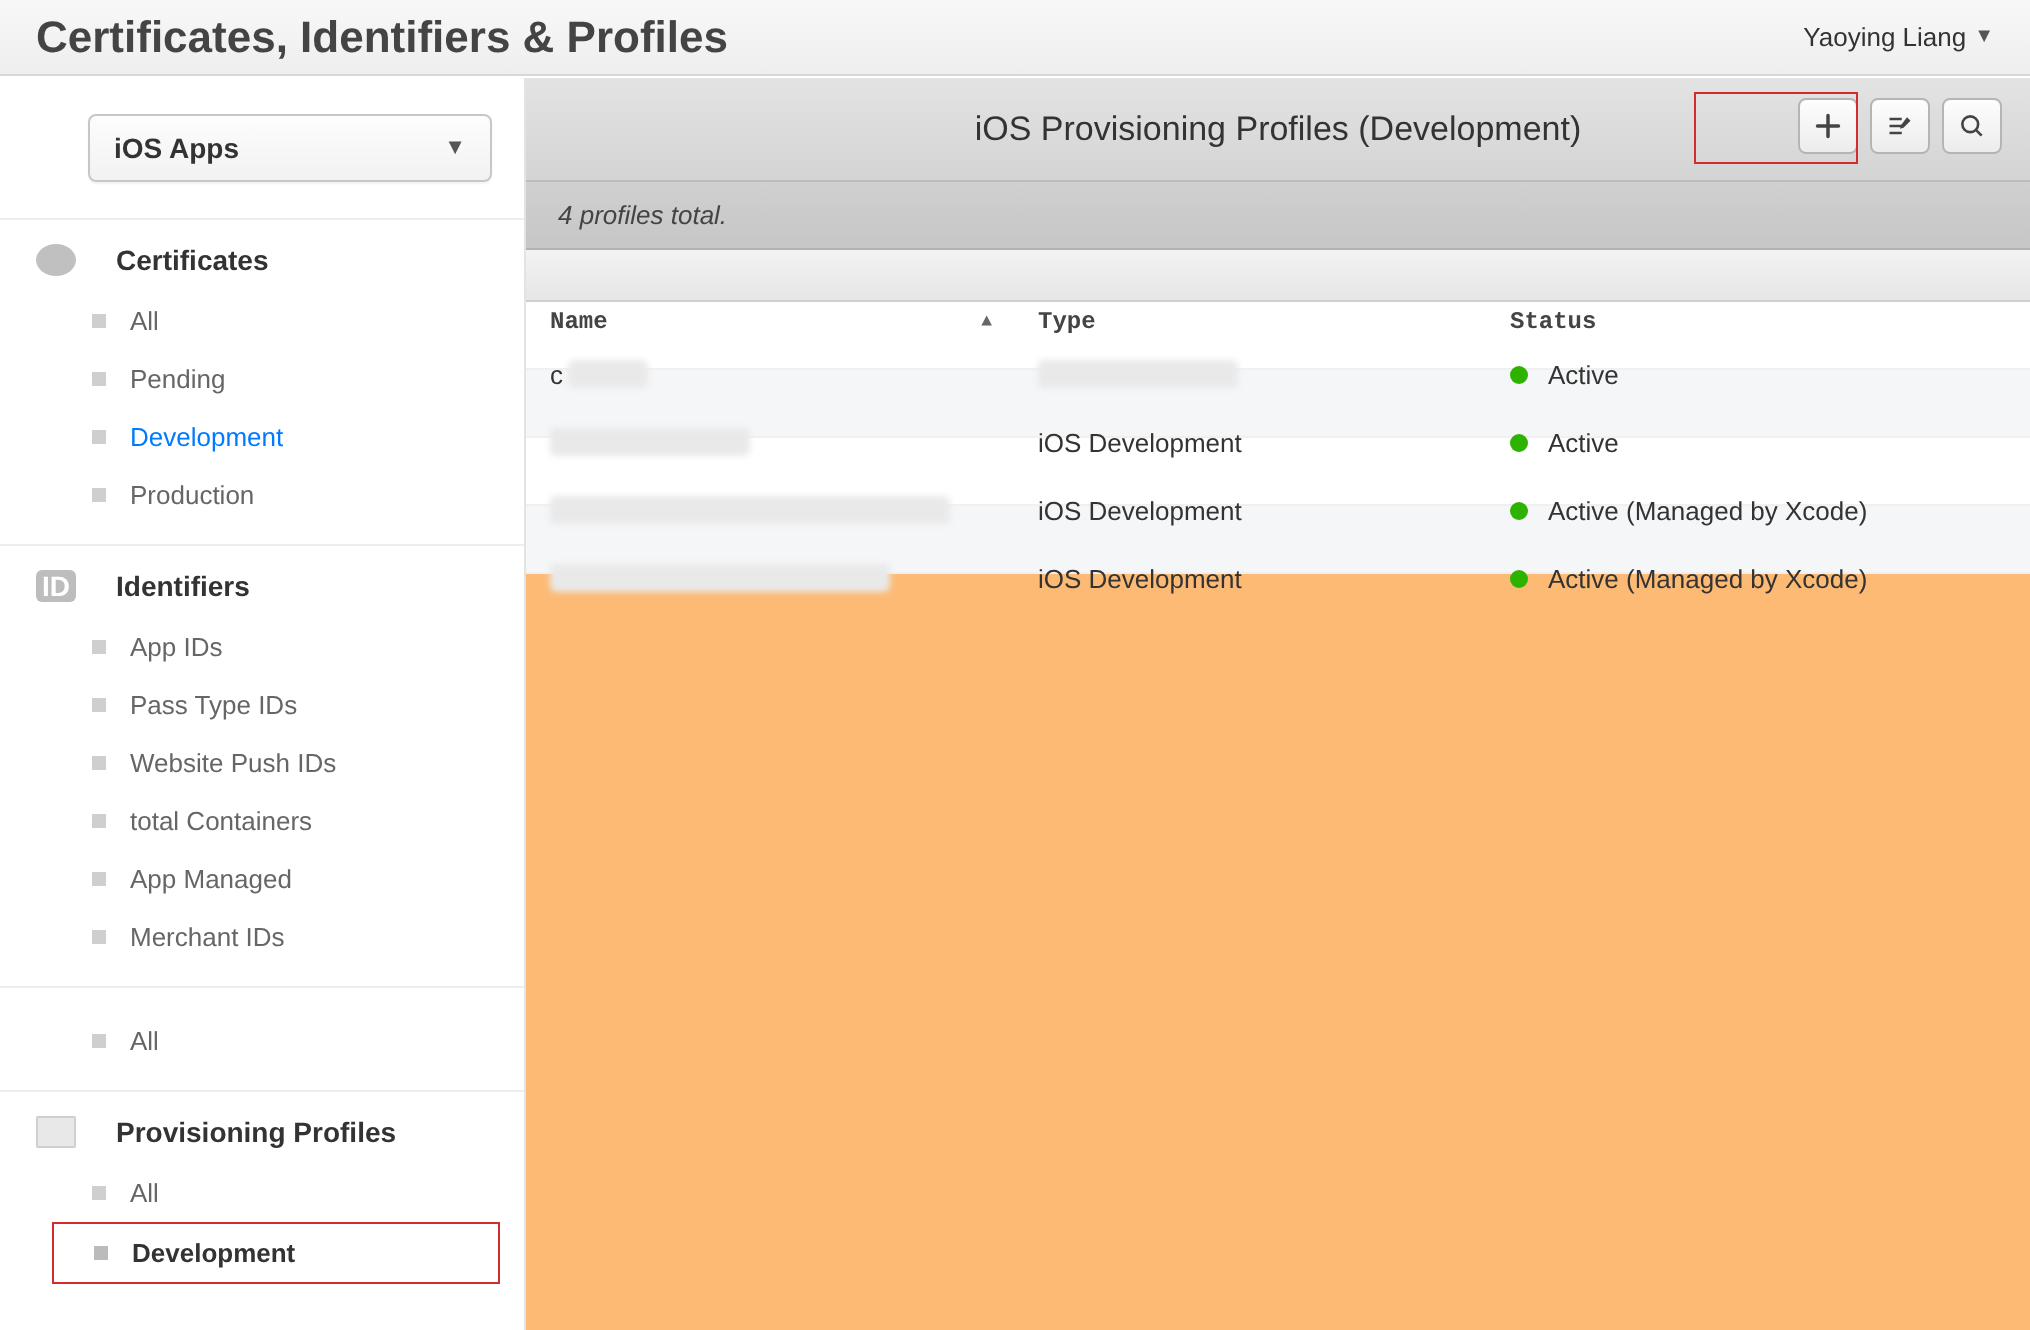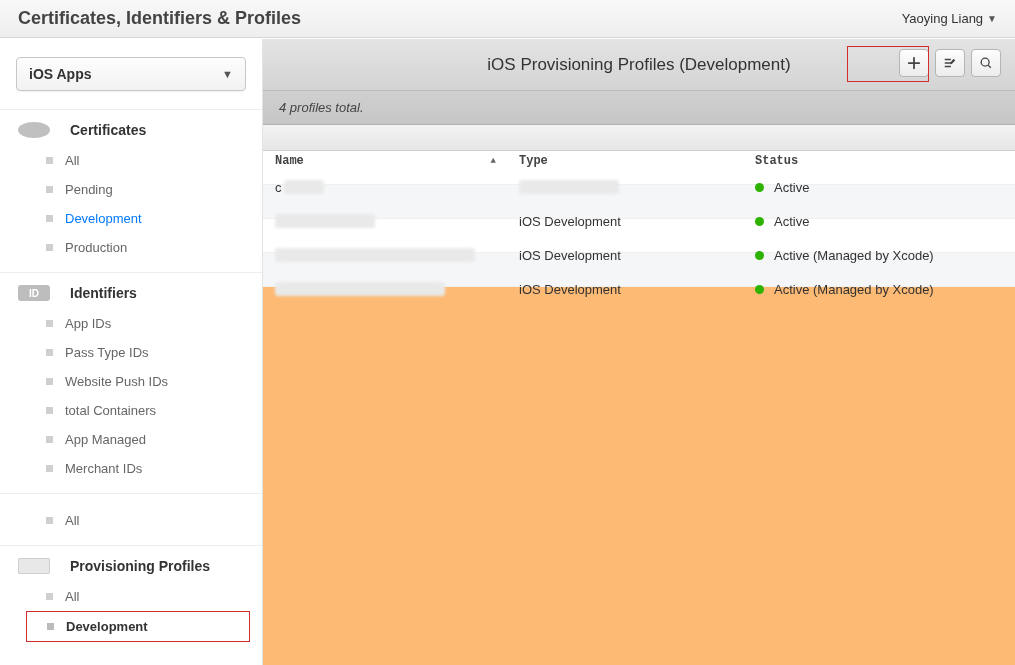--- a/index.html
+++ b/index.html
@@ -15,21 +15,21 @@
     .topbar {
       height: 38px;
       border-bottom: 1px solid #d7d7d7;
       background: linear-gradient(#f8f8f8, #eeeeee);
       display: flex;
       align-items: center;
       padding: 0 18px;
       justify-content: space-between;
     }
     .topbar-title {
-      font-size: 18px;
+      font-size: 22px;
       font-weight: 600;
       color: #444;
     }
     .topbar-user {
       font-size: 13px;
       color: #333;
       display: flex;
       align-items: center;
       gap: 4px;
       cursor: pointer;
@@ -61,20 +61,21 @@
       background: linear-gradient(#fdfdfd, #f2f2f2);
       padding: 8px 12px;
       font-size: 14px;
       font-weight: bold;
       color: #333;
       display: flex;
       justify-content: space-between;
       align-items: center;
       cursor: pointer;
       box-shadow: 0 1px 1px rgba(0,0,0,0.05);
+      margin-left: 28px;
     }
     .platform-select .caret {
       font-size: 11px;
       color: #555;
     }
 
     .nav-section {
       border-top: 1px solid #ededed;
       padding: 12px 0 10px 0;
     }
@@ -84,28 +85,28 @@
     .nav-section-header {
       display: flex;
       align-items: center;
       gap: 20px;
       padding: 0 18px 8px 18px;
       font-weight: bold;
       font-size: 14px;
       color: #333;
     }
     .nav-section-header .section-icon {
-      width: 32px;
+      width: 20px;
       height: 16px;
       display: inline-flex;
       align-items: center;
       justify-content: center;
       background: #bbb;
       border-radius: 3px;
-      font-size: 10px;
+      font-size: 14px;
       color: #fff;
     }
     .nav-section-header .section-icon.certificates { background: #c0c0c0; border-radius: 50%; }
     .nav-section-header .section-icon.identifiers { background: #bdbdbd; border-radius: 3px; }
     .nav-section-header .section-icon.devices { background: #e2e2e2; border: 1px solid #c4c4c4; border-radius: 2px; }
     .nav-section-header .section-icon.profiles { background: #e8e8e8; border: 1px solid #cfcfcf; border-radius: 1px; }
 
     .nav-item {
       display: flex;
       align-items: center;

